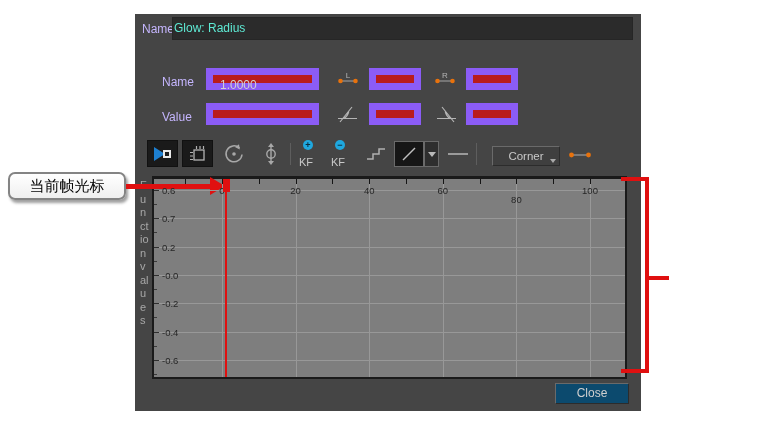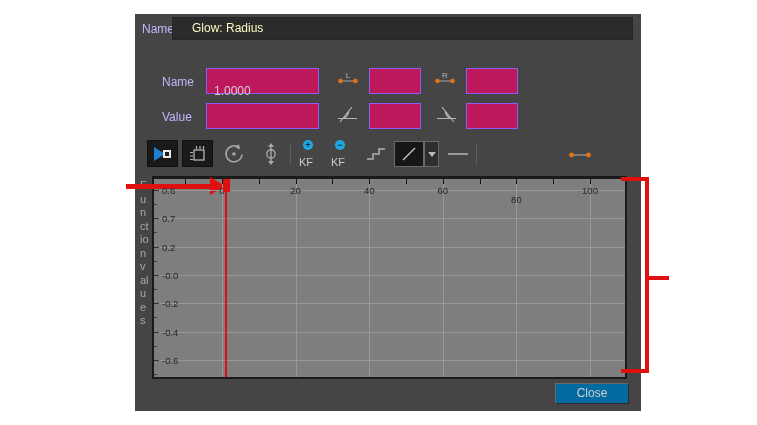--- a/index.html
+++ b/index.html
@@ -2,24 +2,24 @@
 <html><head>
 <meta charset="utf-8">
 <style>
   html,body{margin:0;padding:0;background:#fff;}
   *{box-sizing:border-box;font-family:"Liberation Sans","DejaVu Sans",sans-serif;}
   #shot{position:relative;width:757px;height:425px;background:#ffffff;overflow:hidden;}
 
   
   #dlg{position:absolute;left:135px;top:14px;width:506px;height:397px;background:#454545;}
   .lbl{position:absolute;color:#c4b5fd;font-size:12px;}
-  .field{position:absolute;background:#be185d;border:1px solid #8b5cf6;color:#d2d2d2;
-         font-size:12px;line-height:20px;padding:12px 7px;}
+  .field{position:absolute;background:#b91c1c;border:7px solid #8b5cf6;color:#d2d2d2;
+         font-size:12px;line-height:20px;padding:0 7px;}
   #name-field{left:37px;top:3px;width:461px;height:23px;background:#2b2b2b;border:1px solid #262626;
-              color:#fef9c3;line-height:21px;padding:0 19px;}
+              color:#5eead4;line-height:21px;padding:0 1px;}
 
   
   .tbtn{position:absolute;display:flex;align-items:center;justify-content:center;}
   .pressed{background:#1a1a1a;border:1px solid #111;}
   .sep{position:absolute;width:1px;height:22px;background:#5e5e5e;}
   .play-tri{width:0;height:0;border-left:11px solid #1d7fd0;border-top:7px solid transparent;border-bottom:7px solid transparent;}
   .play-sq{width:8px;height:8px;border:2px solid #e9e9e9;margin-left:-2px;background:transparent;}
   .kf-btn{width:24px;height:28px;}
   .kf-txt{position:absolute;bottom:0;left:0;width:100%;text-align:left;color:#c9c9c9;font-size:11px;}
   .kf-badge{position:absolute;top:0;left:4px;width:10px;height:10px;border-radius:50%;background:#1fa8df;
@@ -38,21 +38,21 @@
   .rtick{position:absolute;top:0;width:1px;height:5px;background:#151515;z-index:2;}
   .ytickM{position:absolute;left:0;width:5px;height:1px;background:#2e2e2e;z-index:2;}
   .ytickm{position:absolute;left:0;width:3px;height:1px;background:#3a3a3a;z-index:2;}
   .xlab{position:absolute;transform:translateX(-50%);color:#262626;font-size:9.5px;z-index:3;}
   .ylab{position:absolute;color:#262626;font-size:9.5px;z-index:3;}
   #cursor-line{position:absolute;left:71px;top:-4px;width:2px;height:202px;background:#e01010;z-index:5;}
   #cursor-marker{position:absolute;left:69px;top:-4px;width:7px;height:17px;background:#e01010;z-index:6;}
   #v-title{position:absolute;left:5px;top:165px;width:9px;font-size:11px;line-height:13.5px;
            color:#a8a8a8;word-break:break-all;white-space:break-spaces;}
 
-  #close-btn{position:absolute;left:420px;top:369px;width:74px;height:21px;background:#0369a1;
+  #close-btn{position:absolute;left:420px;top:369px;width:74px;height:21px;background:#0c4a6e;
              border:1px solid #6a6a6a;border-bottom-color:#2c2c2c;border-right-color:#2c2c2c;
              color:#cfcfcf;font-size:12px;text-align:center;line-height:19px;}
 
   
   .callout{position:absolute;background:linear-gradient(#ffffff,#efefef);border:2px solid #848484;
            border-radius:7px;box-shadow:2px 3px 3px rgba(0,0,0,0.38);color:#000;
            font-size:15px;display:flex;align-items:center;justify-content:center;}
   #callout-left{left:8px;top:172px;width:118px;height:28px;}
   #callout-right{left:669px;top:262px;width:75px;height:29px;}
   .red{background:#e01010;position:absolute;}
@@ -157,20 +157,24 @@
       <span class="dd-arrow"></span>
     </div>
 
     <div class="tbtn" style="left:312px;top:127px;width:22px;height:26px;">
       <svg width="22" height="6">
         <line x1="1" y1="3" x2="21" y2="3" stroke="#b0b0b0" stroke-width="1.6"></line>
       </svg>
     </div>
     <div class="sep" style="left:341px;top:129px;"></div>
 
+    <div id="corner-btn">
+      <span>Corner</span>
+      <span id="corner-arrow"></span>
+    </div>
 
     <div class="tbtn" style="left:433px;top:134px;width:24px;height:14px;">
       <svg width="24" height="12">
         <line x1="3" y1="6" x2="21" y2="6" stroke="#909090" stroke-width="1.4"></line>
         <circle cx="3.5" cy="6" r="2.4" fill="#e8720c"></circle>
           <circle cx="20.5" cy="6" r="2.4" fill="#e8720c"></circle>
       </svg>
     </div>
 
     <div id="v-title">Function values</div>
@@ -228,20 +232,21 @@
         <div class="rtick" style="left: 288.8px;"></div>
         <div class="rtick" style="left: 325.6px;"></div>
         <div class="rtick" style="left: 362.4px;"></div>
         <div class="rtick" style="left: 399.2px;"></div>
         <div class="rtick" style="left: 436px;"></div>
       </div>
 
     <div id="close-btn">Close</div>
   </div>
 
+  <div id="callout-left" class="callout">当前帧光标</div>
   <div id="arrow-shaft" class="red"></div>
   <div id="arrow-head"></div>
 
   <div id="br-v" class="red"></div>
   <div id="br-top" class="red"></div>
   <div id="br-bot" class="red"></div>
   <div id="br-mid" class="red"></div>
 </div>
 
 </body></html>

